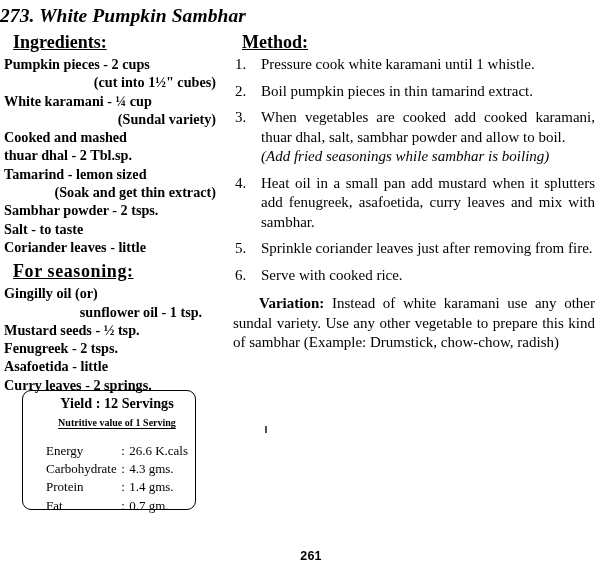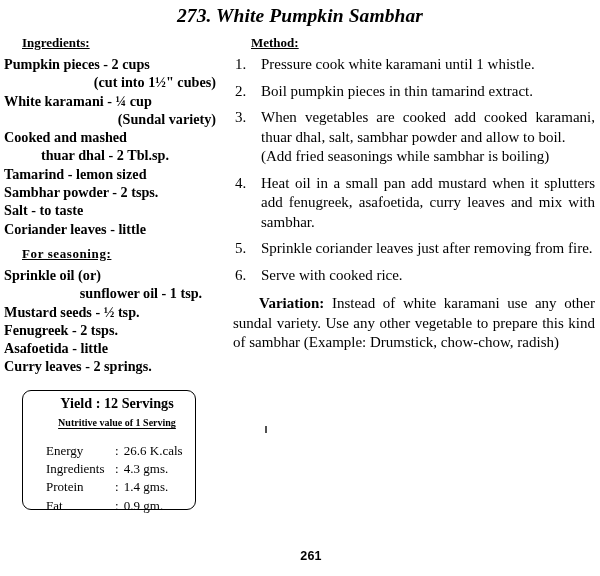--- a/index.html
+++ b/index.html
@@ -15,21 +15,21 @@
     color: #000000;
     overflow: hidden;
   }
 
   
   .page-title {
     position: absolute;
     top: 5px;
     left: 0;
     width: 600px;
-    text-align: center;
+    text-align: left;
     font-style: italic;
     font-weight: bold;
     font-size: 19.5px;
     letter-spacing: 0.1px;
   }
 
   
   .col-ingredients {
     position: absolute;
     top: 34px;
@@ -39,24 +39,24 @@
   .col-method {
     position: absolute;
     top: 34px;
     left: 233px;
     width: 362px;
   }
 
   
   .section-head {
     font-weight: bold;
-    font-size: 13px;
+    font-size: 18px;
     text-decoration: underline;
     text-underline-offset: 1px;
-    margin: 0 0 4px 18px;
+    margin: 0 0 4px 9px;
     line-height: 17px;
   }
   .section-head.spaced {
     letter-spacing: 0.6px;
   }
 
   
   .ing-list {
     list-style: none;
     margin: 0;
@@ -66,21 +66,21 @@
     font-weight: bold;
     font-size: 14.2px;
     line-height: 18.3px;
     white-space: nowrap;
   }
   .ing-line.cont {
     text-align: right;
     padding-right: 12px;
   }
   .ing-line.cont-mid {
-    text-align: center;
+    text-align: left;
     padding-right: 22px;
   }
   .ing-line.cont-left {
     padding-left: 50px;
     text-align: center;
   }
 
   .seasoning-head {
     margin-top: 7px;
   }
@@ -102,20 +102,21 @@
   }
   .method-item .num {
     position: absolute;
     left: 2px;
     top: 0;
     font-size: 15px;
   }
   .method-item .sub {
     display: block;
     text-align: left;
+    font-style: italic;
   }
 
   .variation {
     margin-top: 9px;
     font-size: 15px;
     line-height: 19.5px;
     text-align: justify;
     text-justify: inter-word;
     text-indent: 26px;
   }
@@ -201,29 +202,30 @@
   <div class="section-head">Ingredients:</div>
 
   <div class="ing-list">
     <div class="ing-line">Pumpkin pieces - 2 cups</div>
     <div class="ing-line cont">(cut into 1½" cubes)</div>
     <div class="ing-line">White karamani - ¼ cup</div>
     <div class="ing-line cont">(Sundal variety)</div>
     <div class="ing-line">Cooked and mashed</div>
     <div class="ing-line cont-mid">thuar dhal - 2 Tbl.sp.</div>
     <div class="ing-line">Tamarind - lemon sized</div>
+    <div class="ing-line cont">(Soak and get thin extract)</div>
     <div class="ing-line">Sambhar powder - 2 tsps.</div>
     <div class="ing-line">Salt - to taste</div>
     <div class="ing-line">Coriander leaves - little</div>
   </div>
 
   <div class="section-head spaced seasoning-head">For seasoning:</div>
 
   <div class="ing-list">
-    <div class="ing-line">Sprinkle oil (or)</div>
+    <div class="ing-line">Gingilly oil (or)</div>
     <div class="ing-line cont-left">sunflower oil - 1 tsp.</div>
     <div class="ing-line">Mustard seeds - ½ tsp.</div>
     <div class="ing-line">Fenugreek - 2 tsps.</div>
     <div class="ing-line">Asafoetida - little</div>
     <div class="ing-line">Curry leaves - 2 springs.</div>
   </div>
 
 </div>
 
 <div class="col-method">
@@ -275,32 +277,32 @@
   <div class="nut-yield">Yield : 12 Servings</div>
   <div class="nut-sub">Nutritive value of 1 Serving</div>
   <table class="nut-table">
     <tbody>
       <tr>
         <td>Energy</td>
         <td class="colon">:</td>
         <td>26.6 K.cals</td>
       </tr>
       <tr>
-        <td>Ingredients</td>
+        <td>Carbohydrate</td>
         <td class="colon">:</td>
         <td>4.3 gms.</td>
       </tr>
       <tr>
         <td>Protein</td>
         <td class="colon">:</td>
         <td>1.4 gms.</td>
       </tr>
       <tr>
         <td>Fat</td>
         <td class="colon">:</td>
-        <td>0.9 gm.</td>
+        <td>0.7 gm.</td>
       </tr>
     </tbody>
   </table>
 </div>
 
 <div class="scan-artifact"></div>
 <div class="page-number">261</div>
 
 </body></html>

